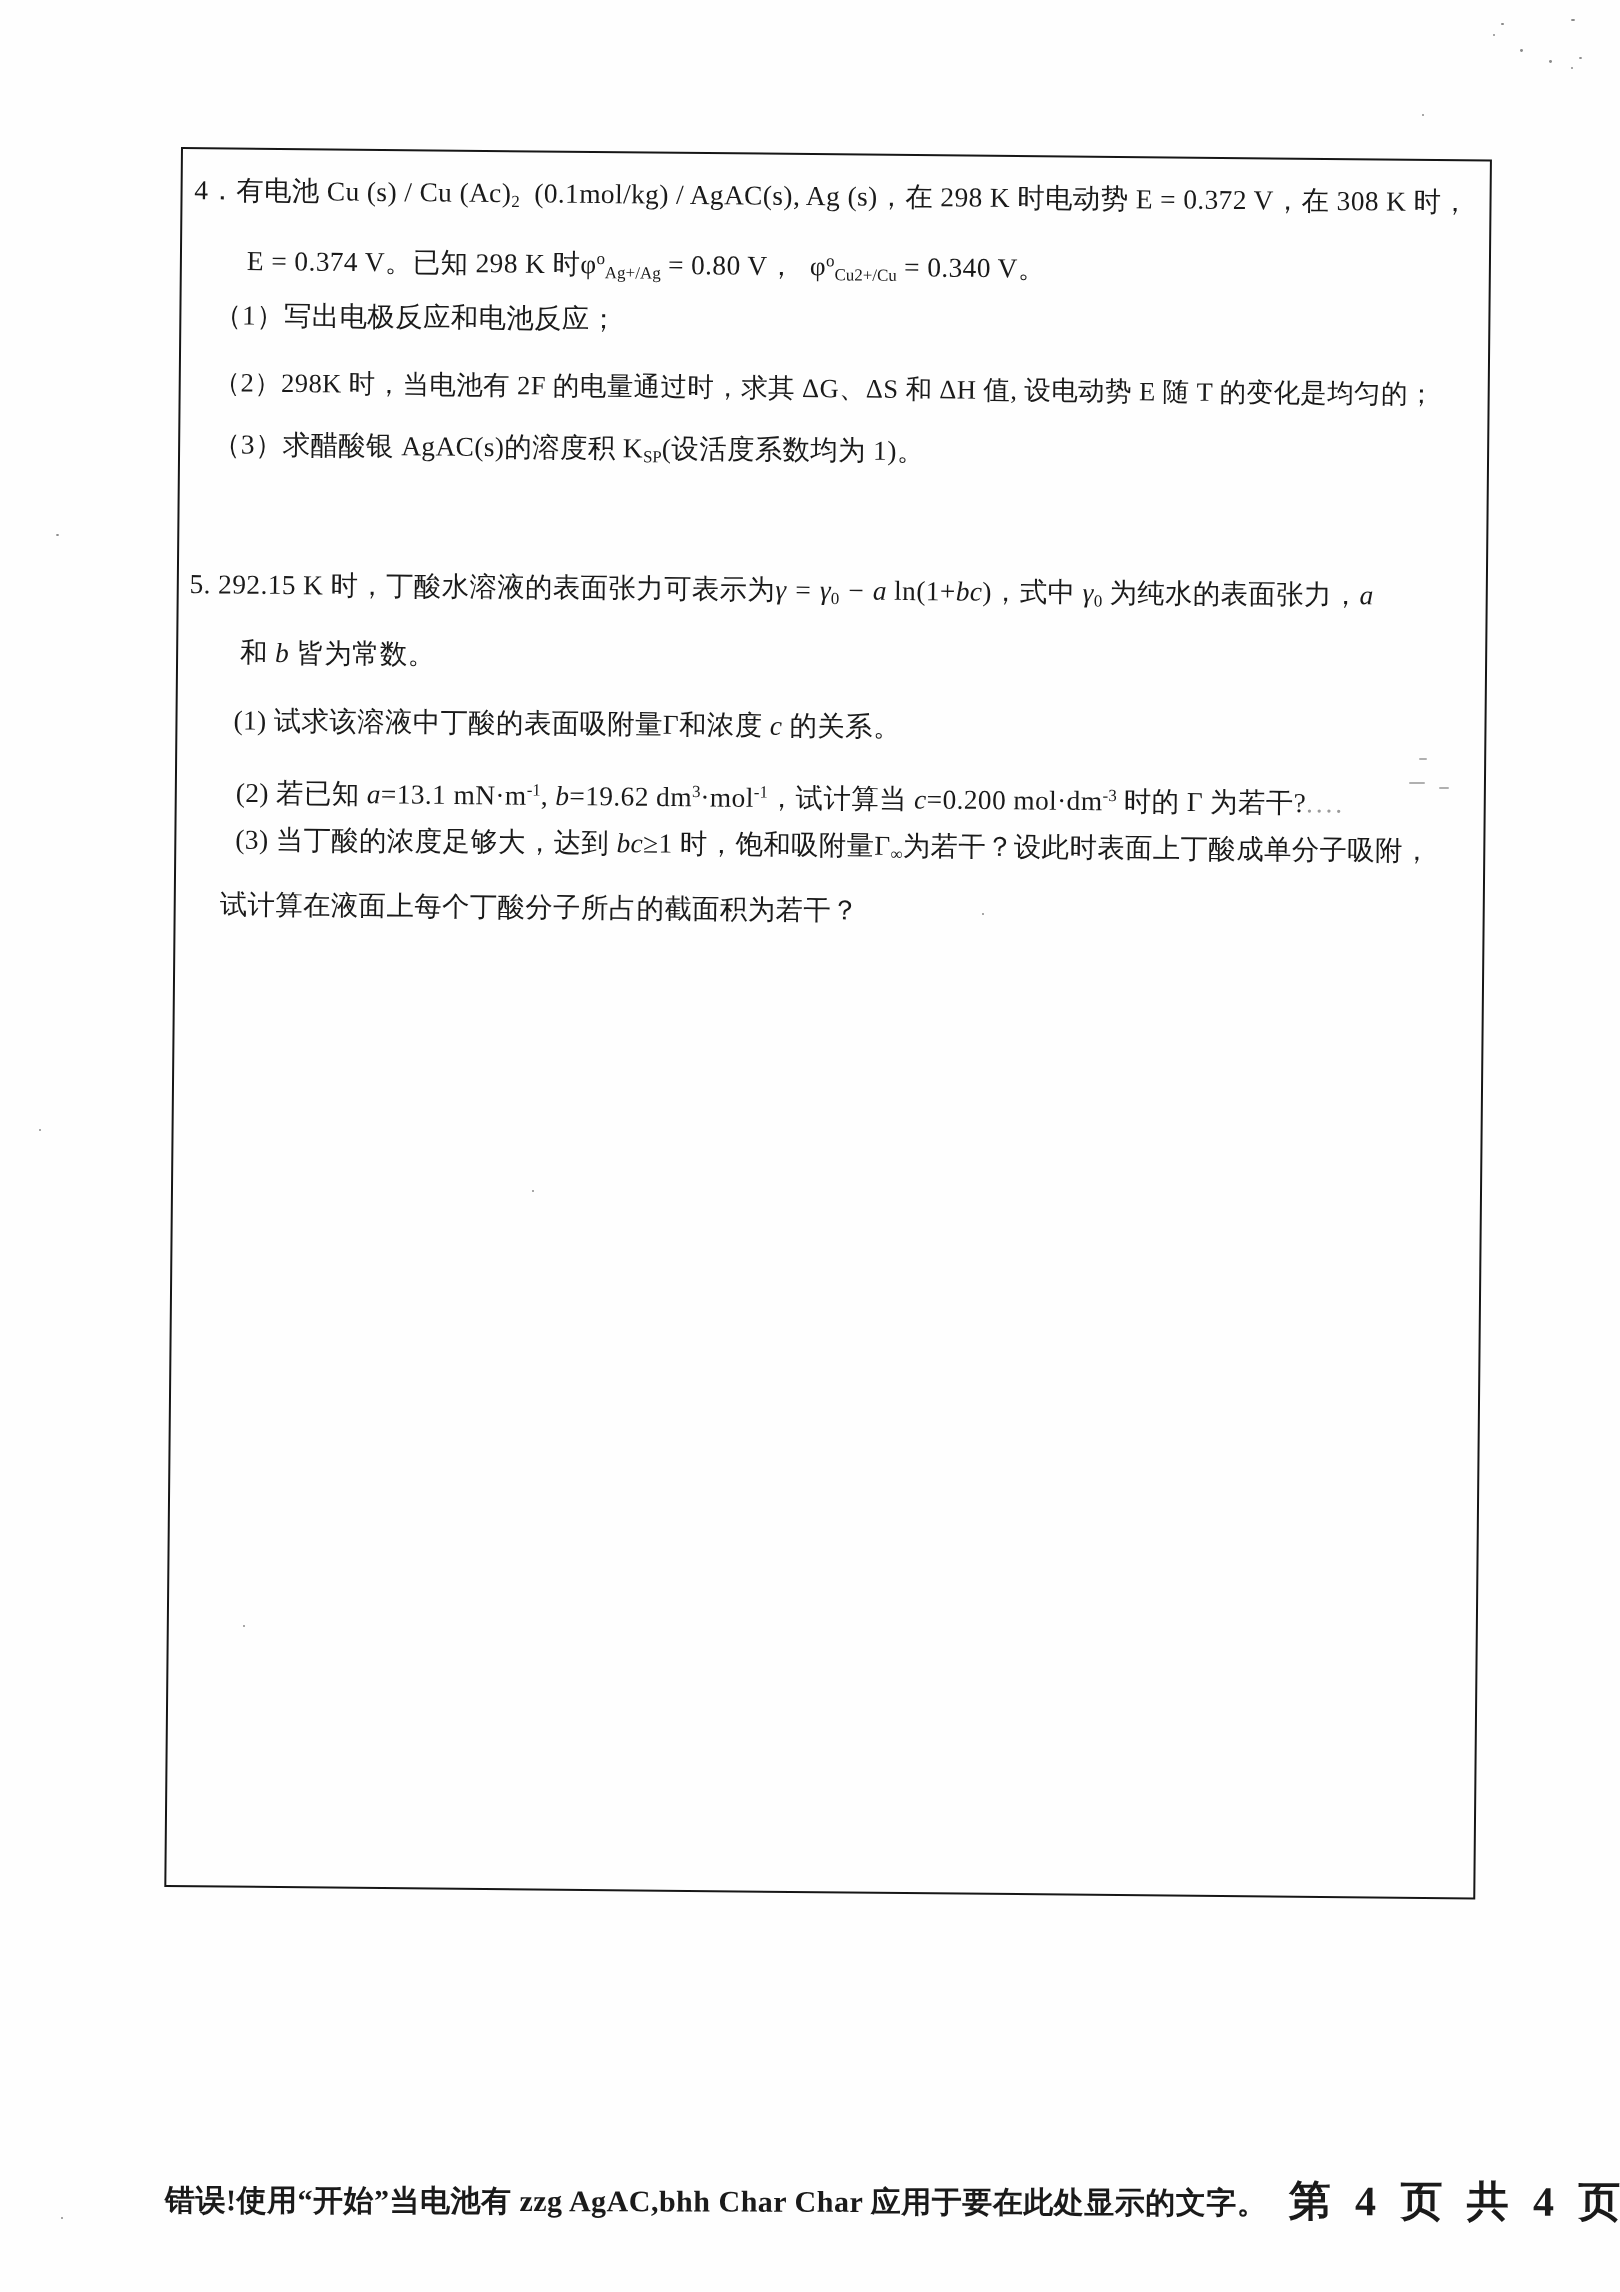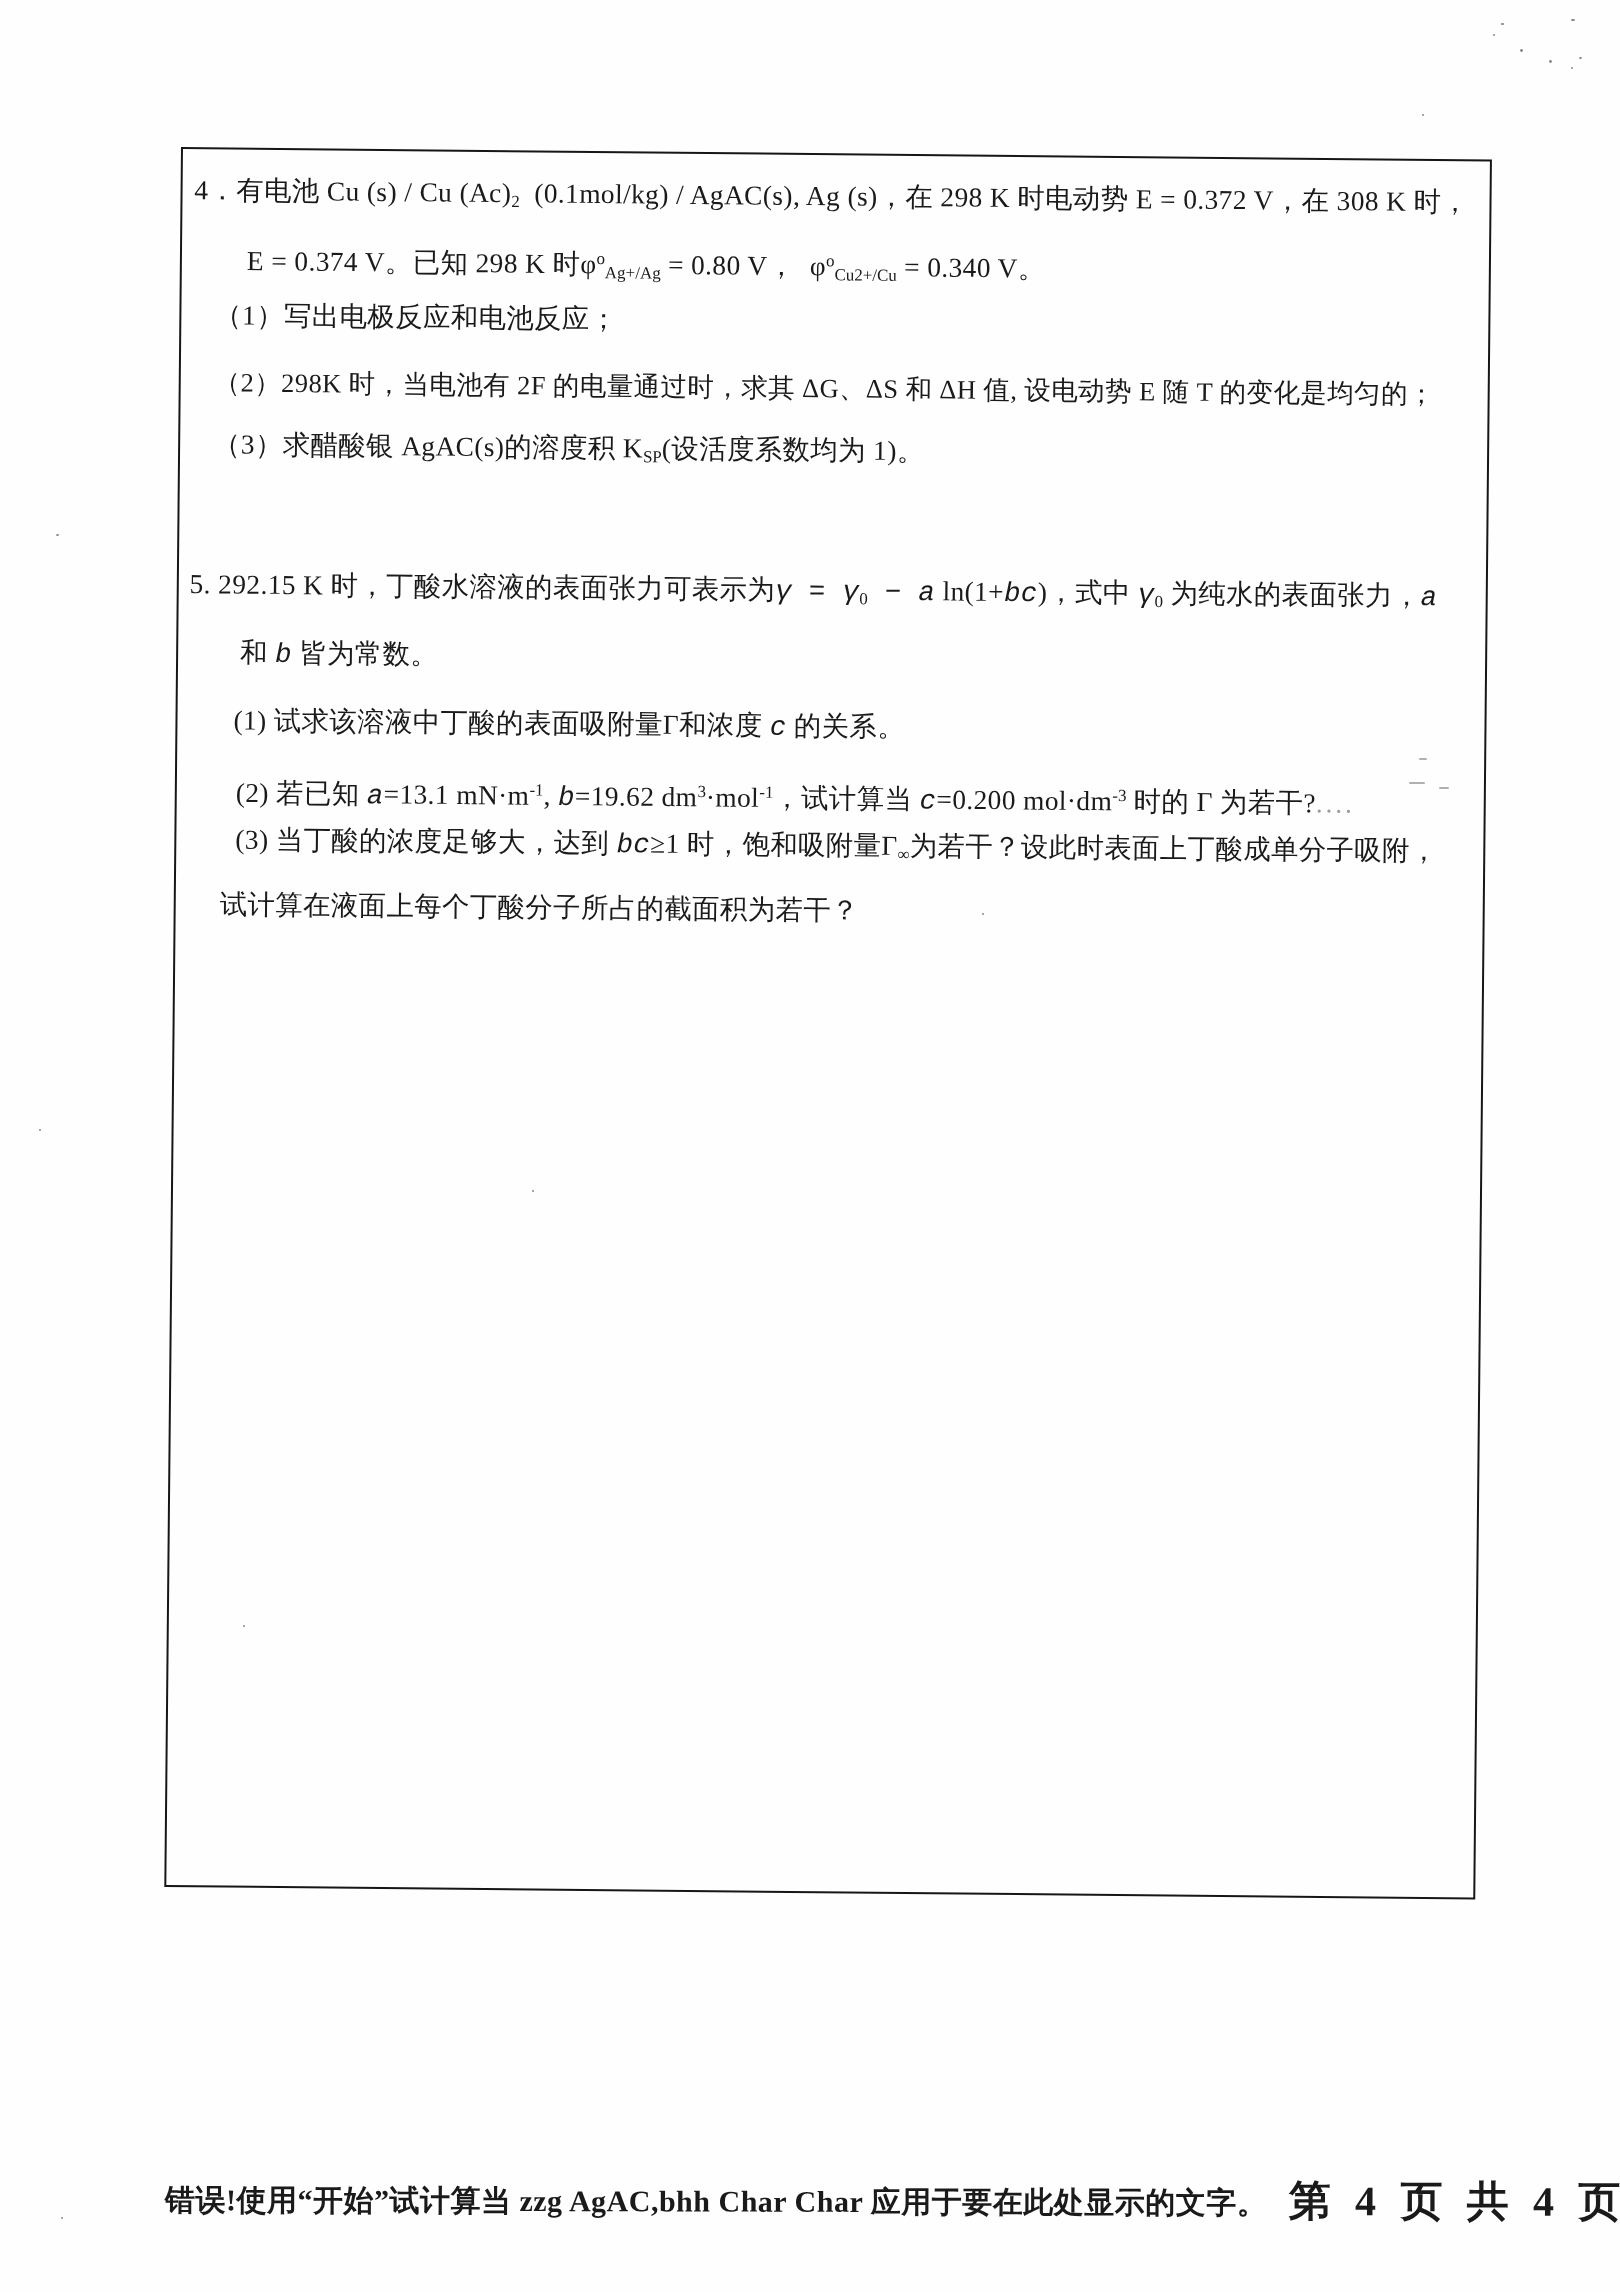--- a/index.html
+++ b/index.html
@@ -38,21 +38,21 @@
   .l-q5-1{top:416px;left:10.8px;}
   .l-q5-2{top:484px;left:62px;}
   .l-q5-3{top:552px;left:56px;}
   .l-q5-4{top:618px;left:59px;}
   .l-q5-5{top:671px;left:59px;}
   .l-q5-6{top:736px;left:44px;}
   
   .seg{display:inline;}
   .sub{font-size:0.62em;vertical-align:-0.28em;letter-spacing:0;}
   .sup{font-size:0.62em;vertical-align:0.55em;letter-spacing:0;}
-  .it{font-style:italic;font-family:Liberation Mono, monospace;}
+  .it{font-style:italic;font-family:Liberation Serif, serif;}
   .faint{color:#9a9a9a;letter-spacing:2.9px;}
   
   .footer{
     position:absolute;
     left:157px;top:2154px;
     white-space:pre;
     transform:rotate(0.15deg);
   }
   .f-err{
     font-size:30px;
@@ -82,21 +82,21 @@
 
   <div class="line l-q5-1"><span class="seg">5. 292.15 K 时，丁酸水溶液的表面张力可表示为</span><span class="seg it">γ = γ</span><span class="seg sub">0</span><span class="seg it"> − a</span><span class="seg"> ln(1+</span><span class="seg it">bc</span><span class="seg">)</span><span class="seg">，式中 </span><span class="seg it">γ</span><span class="seg sub">0</span><span class="seg"> 为纯水的表面张力，</span><span class="seg it">a</span></div>
   <div class="line l-q5-2"><span class="seg">和 </span><span class="seg it">b</span><span class="seg"> 皆为常数。</span></div>
   <div class="line l-q5-3"><span class="seg">(1) 试求该溶液中丁酸的表面吸附量Γ和浓度 </span><span class="seg it">c</span><span class="seg"> 的关系。</span></div>
   <div class="line l-q5-4"><span class="seg">(2) 若已知 </span><span class="seg it">a</span><span class="seg">=13.1 mN·m</span><span class="seg sup">-1</span><span class="seg">, </span><span class="seg it">b</span><span class="seg">=19.62 dm</span><span class="seg sup">3</span><span class="seg">·mol</span><span class="seg sup">-1</span><span class="seg">，试计算当 </span><span class="seg it">c</span><span class="seg">=0.200 mol·dm</span><span class="seg sup">-3</span><span class="seg"> 时的 Γ 为若干?</span><span class="seg faint">....</span></div>
   <div class="line l-q5-5"><span class="seg">(3) 当丁酸的浓度足够大，达到 </span><span class="seg it">bc</span><span class="seg">≥1 时，饱和吸附量Γ</span><span class="seg sub">∞</span><span class="seg">为若干？设此时表面上丁酸成单分子吸附，</span></div>
   <div class="line l-q5-6"><span class="seg">试计算在液面上每个丁酸分子所占的截面积为若干？</span></div>
 </div>
 
 <div class="footer">
-  <span class="f-err"><span class="seg">错误!使用“开始”试计算当 </span><span class="seg">zzg AgAC,bhh Char Char</span><span class="seg"> 应用于要在此处显示的文字。</span></span><span class="f-page">第 4 页 共 4 页</span>
+  <span class="f-err"><span class="seg">错误!使用“开始”当电池有 </span><span class="seg">zzg AgAC,bhh Char Char</span><span class="seg"> 应用于要在此处显示的文字。</span></span><span class="f-page">第 4 页 共 4 页</span>
 </div>
 
 <div class="speck" style="left:1501px;top:22.5px;width:2.9px;height:2.9px;"></div>
 <div class="speck" style="left:1571px;top:18.6px;width:3.9px;height:2.9px;"></div>
 <div class="speck" style="left:1493px;top:34px;width:2px;height:2px;"></div>
 <div class="speck" style="left:1520px;top:49px;width:2.9px;height:2.9px;"></div>
 <div class="speck" style="left:1549px;top:60px;width:2.9px;height:2.9px;"></div>
 <div class="speck" style="left:1579px;top:57px;width:2.9px;height:2px;"></div>
 <div class="speck" style="left:1571px;top:67px;width:2px;height:2px;"></div>
 <div class="speck" style="left:1422px;top:114px;width:2px;height:2px;"></div>

